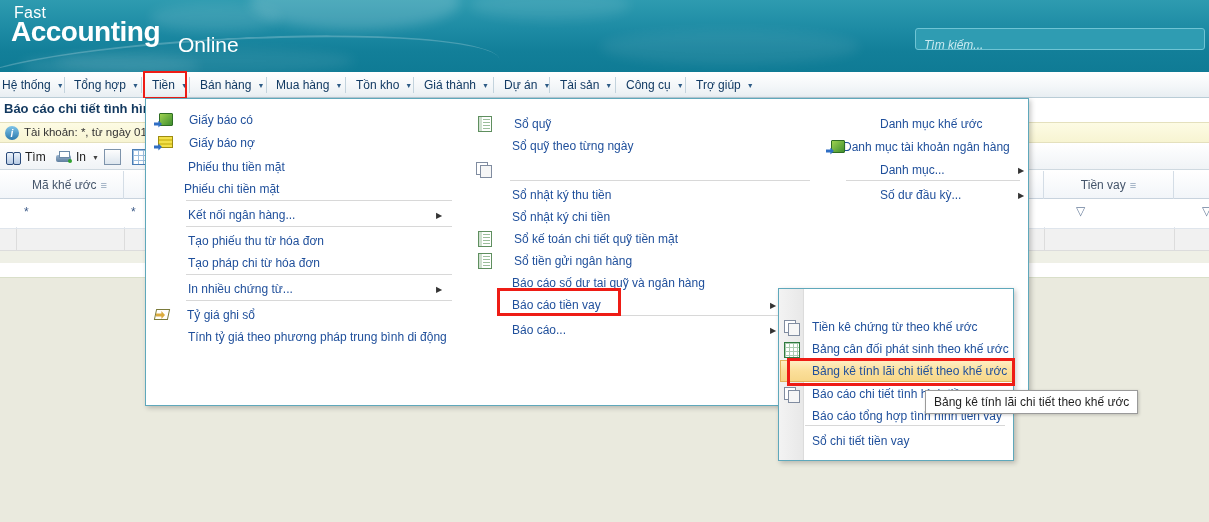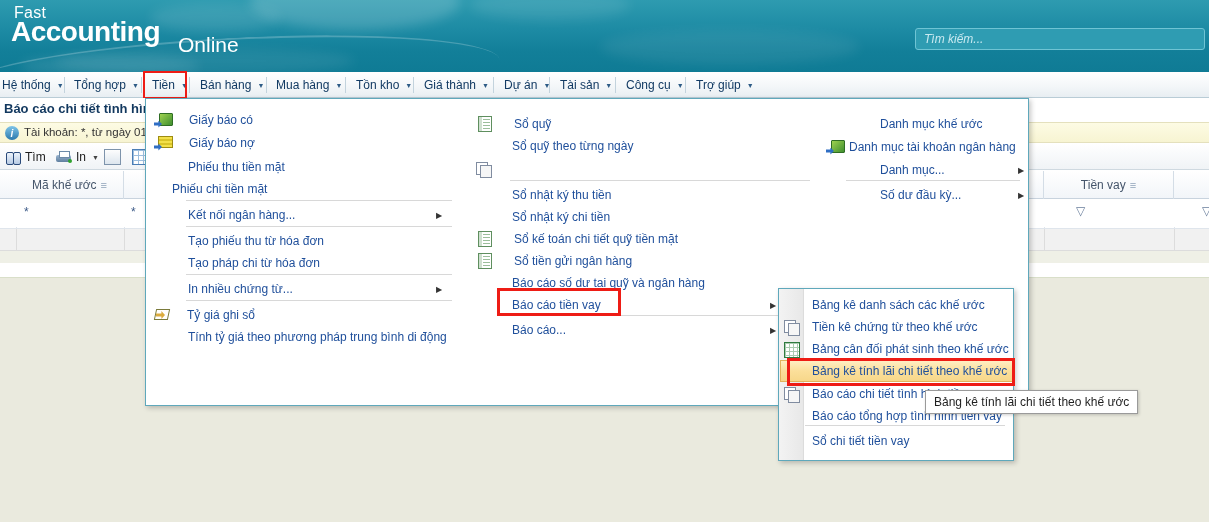--- a/index.html
+++ b/index.html
@@ -64,21 +64,21 @@
     position: absolute; right: 4px; top: 28px;
     width: 290px; height: 22px;
     background: #2f9cb2;
     border: 1px solid #6fc4d4;
     border-radius: 3px;
     box-sizing: border-box;
   }
   .search-box input {
     width: 100%; height: 100%;
     background: transparent; border: 0; outline: none;
-    padding: 10px 8px; box-sizing: border-box;
+    padding: 16px 8px; box-sizing: border-box;
     color: #eaf7fa; font-size: 12px;
     font-family: "Liberation Sans", sans-serif;
     font-style: italic;
   }
   .search-box input::placeholder { color: #c9e9f0; font-style: italic; }
 
   
   .menubar {
     position: absolute; left: 0; top: 72px;
     width: 1209px; height: 26px;
@@ -517,21 +517,21 @@
       <span class="mi-ico ico-money" style="position:relative"></span>
       <span class="lbl" style="margin-left:16px">Giấy báo có</span>
     </div>
     <div class="mi" style="left:8px;top:33px;width:290px">
       <span class="mi-ico ico-coins" style="position:relative"></span>
       <span class="lbl" style="margin-left:16px">Giấy báo nợ</span>
     </div>
     <div class="mi" style="left:40px;top:57px;width:258px">
       <span class="lbl">Phiếu thu tiền mặt</span>
     </div>
-    <div class="mi" style="left:24px;top:79px;width:258px">
+    <div class="mi" style="left:36px;top:79px;width:258px">
       <span class="lbl">Phiếu chi tiền mặt</span>
     </div>
     <div class="msep" style="left:40px;top:101px;width:266px"></div>
     <div class="mi" style="left:40px;top:105px;width:258px">
       <span class="lbl">Kết nối ngân hàng...</span>
     </div>
     <div class="marrow" style="left:290px;top:112px">▶</div>
     <div class="msep" style="left:40px;top:127px;width:266px"></div>
     <div class="mi" style="left:40px;top:131px;width:258px">
       <span class="lbl">Tạo phiếu thu từ hóa đơn</span>
@@ -589,41 +589,38 @@
     <div class="mi" style="left:364px;top:220px;width:308px">
       <span class="lbl">Báo cáo...</span>
     </div>
     <div class="marrow" style="left:624px;top:227px">▶</div>
 
     <div class="mi" style="left:700px;top:14px;width:180px">
       <span class="lbl" style="margin-left:32px">Danh mục khế ước</span>
     </div>
     <div class="mi" style="left:668px;top:37px;width:212px">
       <span class="mi-ico ico-money" style="position:relative;left:12px"></span>
-      <span class="lbl" style="margin-left:16px">Danh mục tài khoản ngân hàng</span>
+      <span class="lbl" style="margin-left:10px">Danh mục tài khoản ngân hàng</span>
     </div>
     <div class="mi" style="left:700px;top:60px;width:180px">
       <span class="lbl" style="margin-left:32px">Danh mục...</span>
     </div>
     <div class="marrow" style="left:872px;top:67px">▶</div>
     <div class="msep" style="left:700px;top:81px;width:174px"></div>
     <div class="mi" style="left:700px;top:85px;width:180px">
       <span class="lbl" style="margin-left:32px">Số dư đầu kỳ...</span>
     </div>
     <div class="marrow" style="left:872px;top:92px">▶</div>
   </div>
 
   <div class="redbox" style="left:497px;top:288px;width:124px;height:28px"></div>
 
   <div class="menu-panel" id="submenu">
     <div class="sub-rail"></div>
 
-    <div class="sub-item" style="top:5px">
-      <span class="lbl">Bảng kê danh sách các khế ước</span>
-    </div>
 
     <div class="sub-item" style="top:27px">
       <span class="ico-copy" style="position:absolute;left:4px;top:4px"></span>
       <span class="lbl">Tiền kê chứng từ theo khế ước</span>
     </div>
 
     <div class="sub-item" style="top:49px">
       <span class="ico-grid2" style="position:absolute;left:4px;top:4px"></span>
       <span class="lbl">Bảng cân đối phát sinh theo khế ước</span>
     </div>

